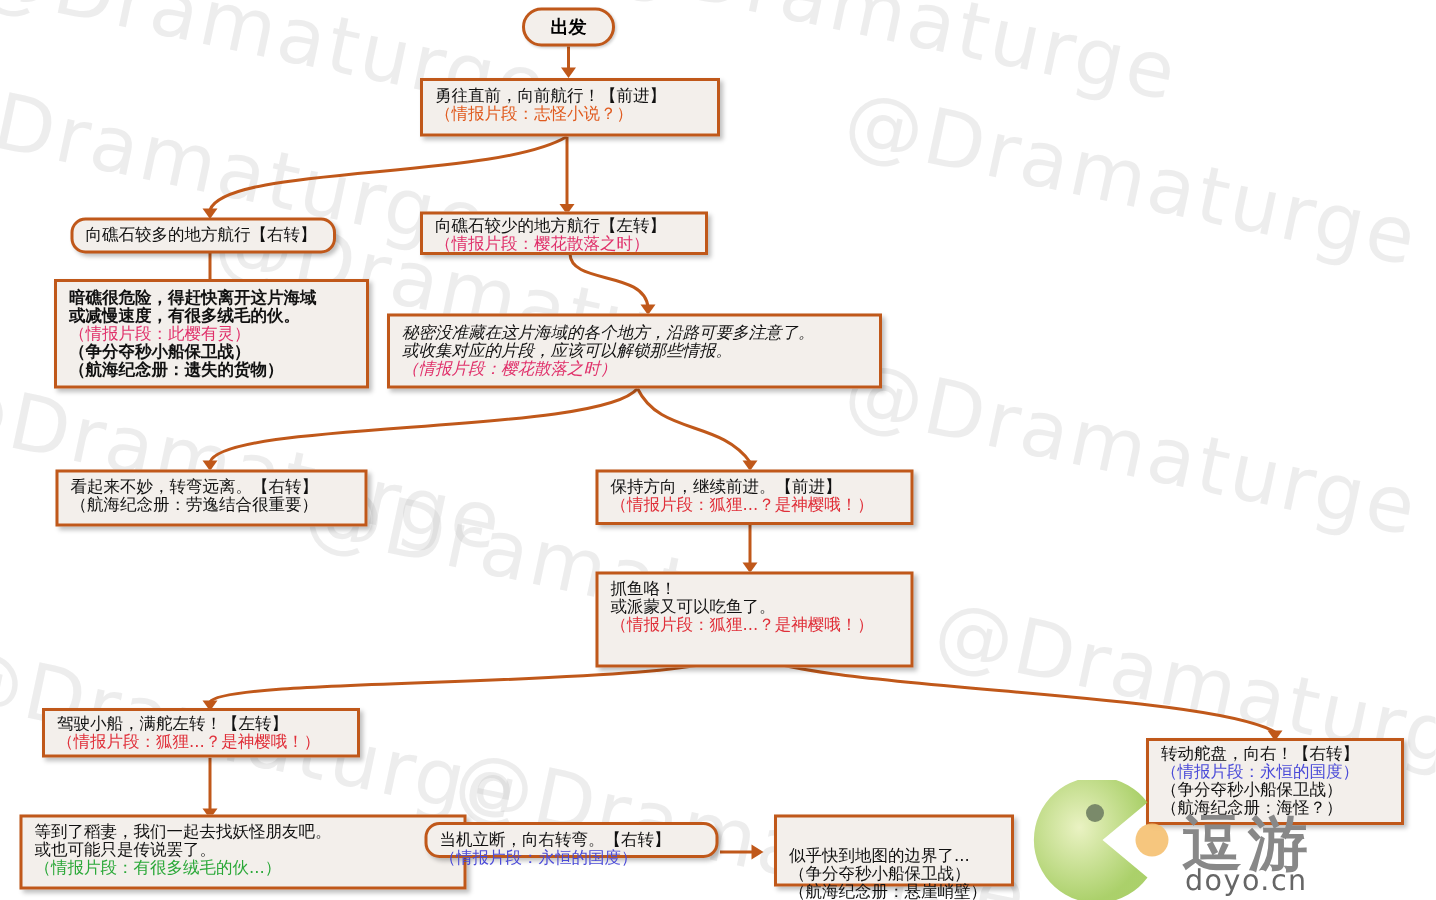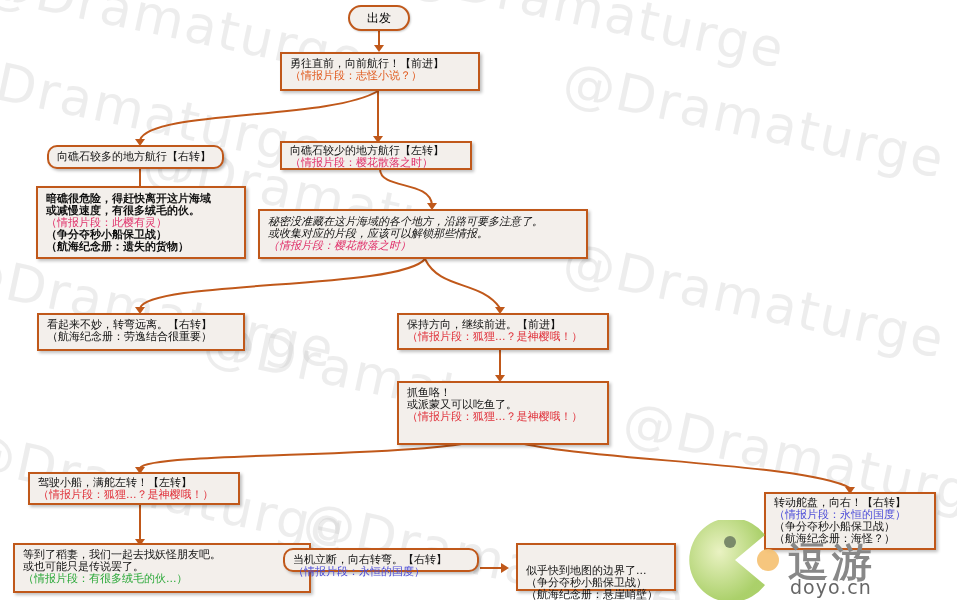--- a/index.html
+++ b/index.html
@@ -25,21 +25,21 @@
     .node .line { display: block; }
     .node .bold { font-weight: bold; }
     .c-orange { color: #e05a1e; }
     .c-pink { color: #e0306a; }
     .c-red { color: #e0303a; }
     .c-blue { color: #4a4ad8; }
     .c-green { color: #2aa838; }
     .start {
       position: absolute; left: 348px; top: 5px; width: 62px; height: 26px;
       box-sizing: border-box; border: 2px solid #c0581a; border-radius: 13px;
-      background: #f3efeb; font-size: 12px; font-weight: normal;
+      background: #f3efeb; font-size: 12px; font-weight: bold;
       display: flex; align-items: center; justify-content: center;
       box-shadow: 1px 1px 2px rgba(0,0,0,0.2);
     }
     .logo { position: absolute; left: 680px; top: 520px; width: 230px; height: 80px; }
     .logo-text-cn {
       position: absolute; left: 788px; top: 535px; font-size: 40px; color: #888;
       font-weight: bold; letter-spacing: 4px;
     }
     .logo-text-en {
       position: absolute; left: 790px; top: 576px; font-size: 19px; color: #666;

